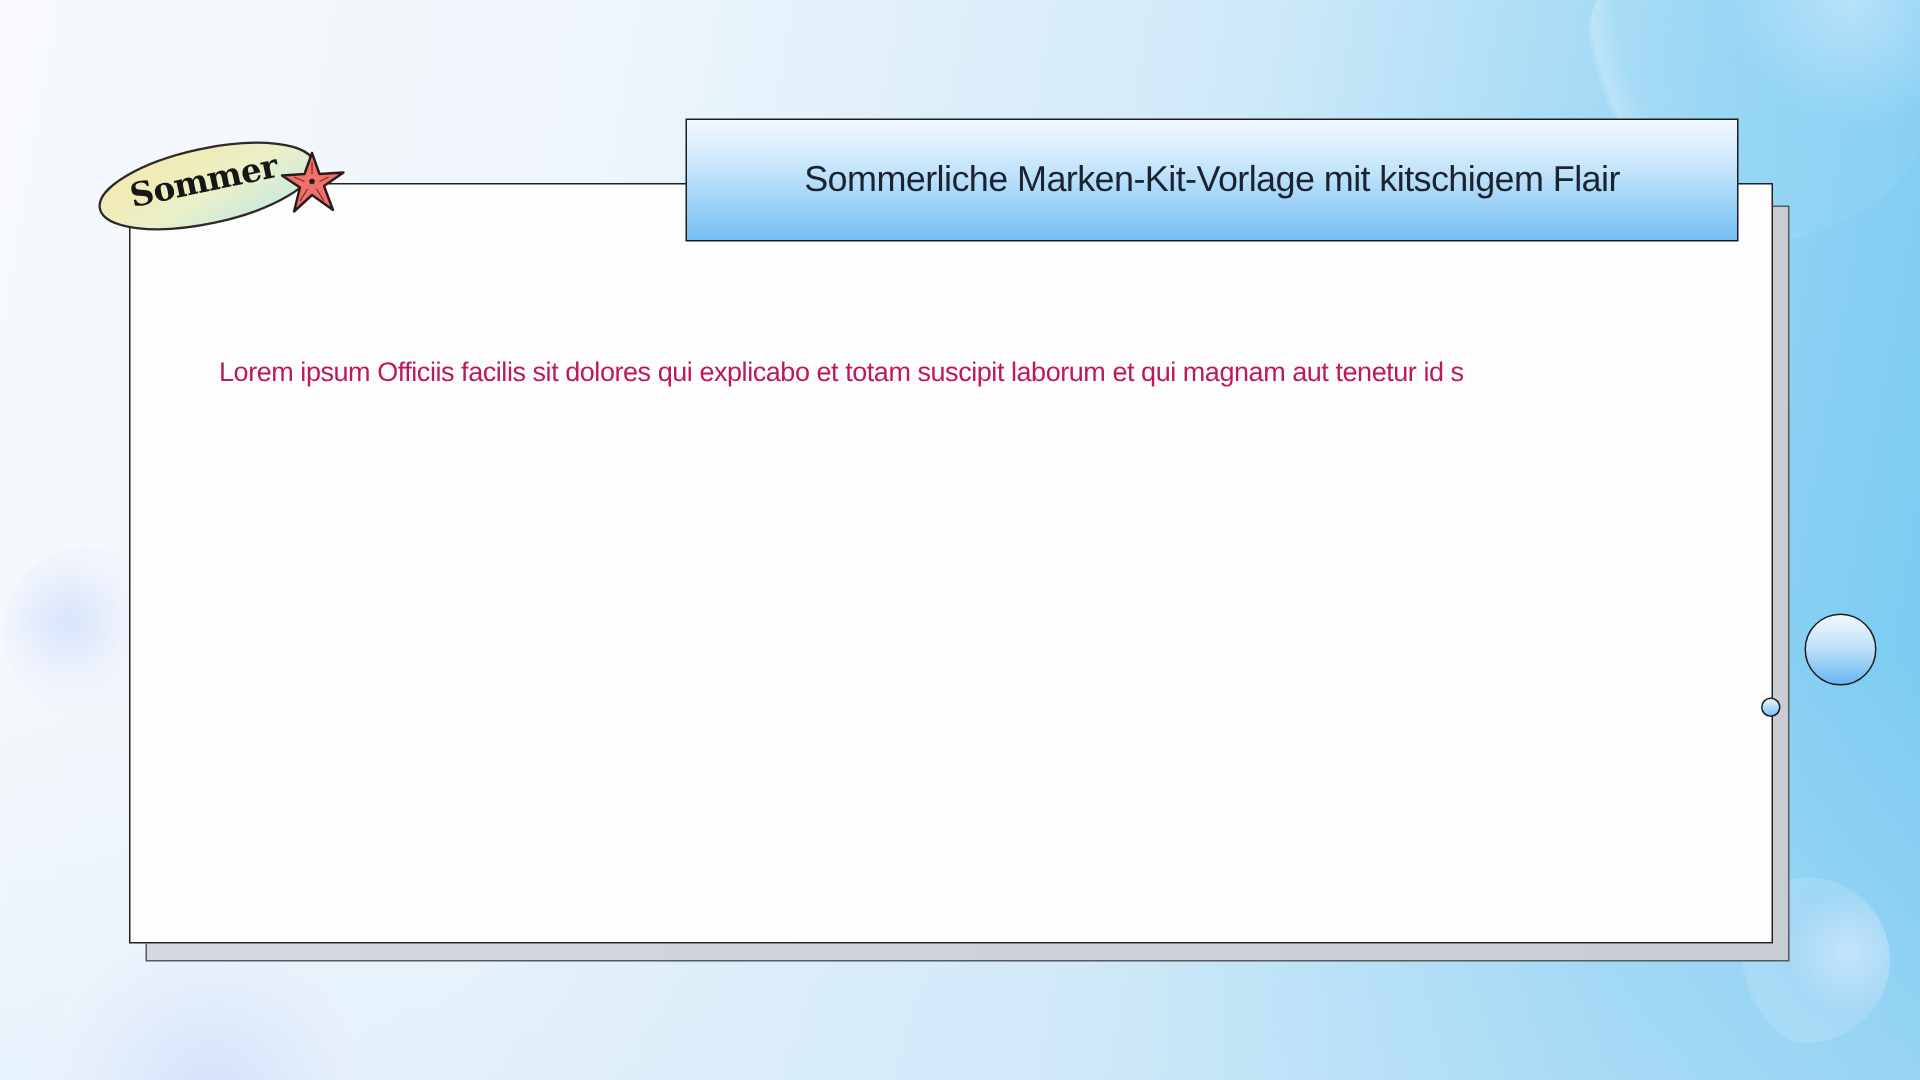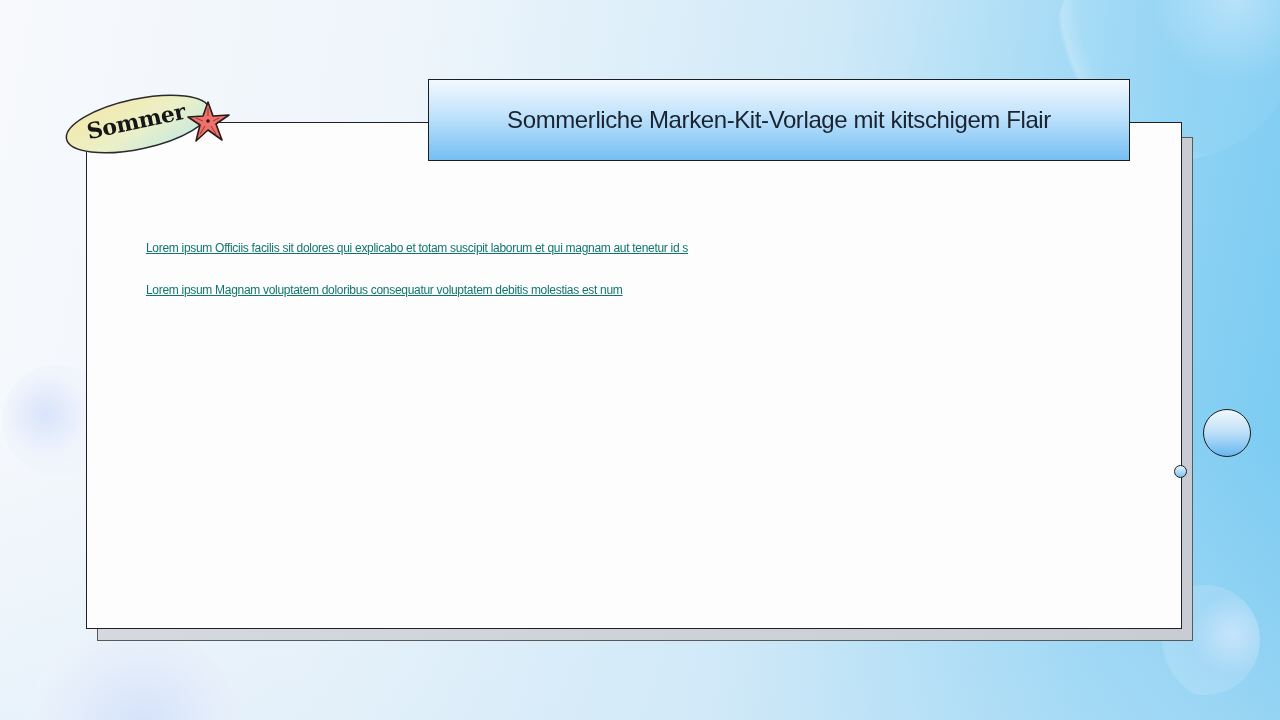--- a/index.html
+++ b/index.html
@@ -32,33 +32,33 @@
   .card-shadow {
     position:absolute; left:97px; top:137px; width:1096px; height:504px;
     background: linear-gradient(90deg, #d5d8de, #c9ccd2);
     border:1.5px solid #555a60; box-sizing:border-box;
   }
   .card {
     position:absolute; left:86px; top:122px; width:1096px; height:507px;
     background:#fdfdfe; border:1.5px solid #1e2226; box-sizing:border-box;
   }
   .title-box {
-    position:absolute; left:428px; top:79px; width:702px; height:82px;
+    position:absolute; left:457px; top:79px; width:702px; height:82px;
     background: linear-gradient(180deg, #f3f9ff 0%, #bfe2fb 45%, #74bff3 100%);
     border:1.5px solid #1a1e22; box-sizing:border-box;
     display:flex; align-items:center; justify-content:center;
   }
   .title-text {
     font-size:24px; color:#1b2330; letter-spacing:-0.4px; font-weight:400;
   }
   .body-text {
     position:absolute; left:146px; top:236px; width:1000px;
   }
   .line {
-    font-size:12px; color:#0f766e; height:41.5px; line-height:24px; white-space:nowrap; letter-spacing:-0.3px;text-decoration:underline;
+    font-size:18px; color:#be185d; height:41.5px; line-height:24px; white-space:nowrap; letter-spacing:-0.3px;
   }
   .tag {
     position:absolute; left:64px; top:94px; width:150px; height:60px;
   }
   .dot-big {
     position:absolute; left:1203px; top:409px; width:48px; height:48px; border-radius:50%;
     border:1.5px solid #1a1e22; box-sizing:border-box;
     background: linear-gradient(180deg, #f2f8fd 0%, #bcdff8 50%, #66b7f0 100%);
   }
   .dot-small {
@@ -78,21 +78,20 @@
 
 <div class="card-shadow"></div>
 <div class="card"></div>
 
 <div class="title-box">
   <span class="title-text">Sommerliche Marken-Kit-Vorlage mit kitschigem Flair</span>
 </div>
 
 <div class="body-text">
   <div class="line">Lorem ipsum Officiis facilis sit dolores qui explicabo et totam suscipit laborum et qui magnam aut tenetur id s</div>
-  <div class="line">Lorem ipsum Magnam voluptatem doloribus consequatur voluptatem debitis molestias est num</div>
 </div>
 
 <div class="tag">
   <svg width="170" height="62" viewBox="0 0 170 62">
     <defs>
       <linearGradient id="ovalg" x1="0" y1="0" x2="1" y2="1">
         <stop offset="0" stop-color="#f6e7a8"></stop>
         <stop offset="0.55" stop-color="#eaf0c8"></stop>
         <stop offset="1" stop-color="#bfe8e6"></stop>
       </linearGradient>

